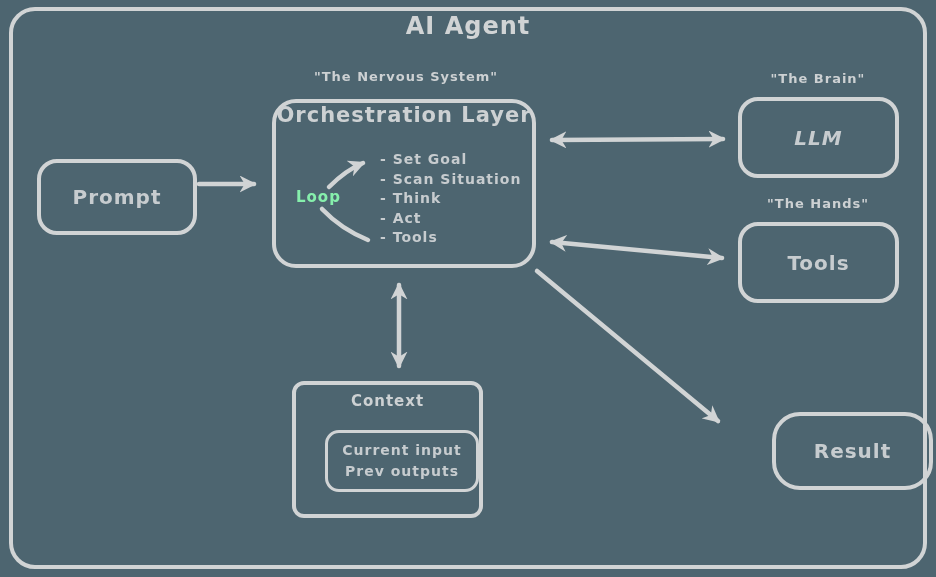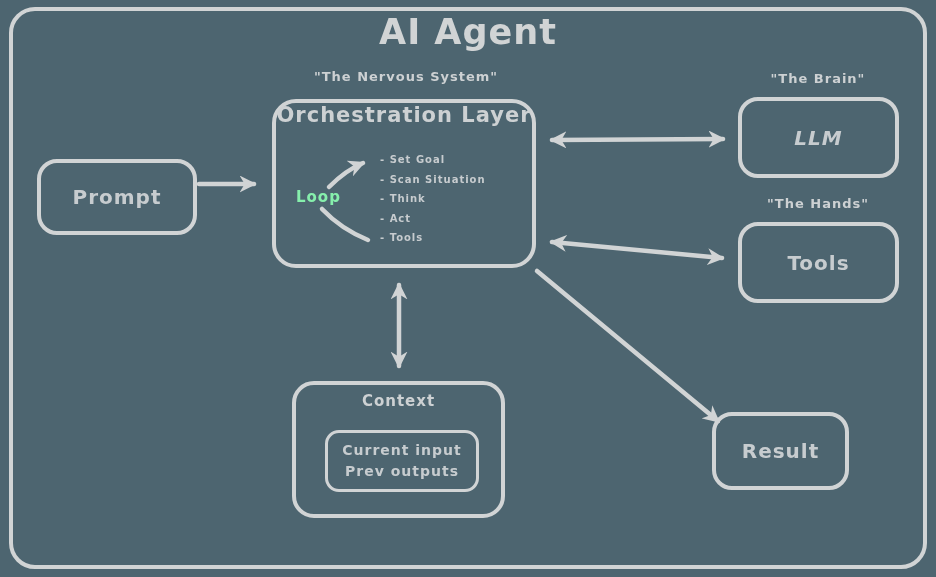--- a/index.html
+++ b/index.html
@@ -14,34 +14,34 @@
     border:4px solid #D1D4D5;border-radius:26px;
   }
   .box{
     position:absolute;border:4px solid #D1D4D5;border-radius:20px;
     display:flex;align-items:center;justify-content:center;
     box-sizing:border-box;
   }
   .hand{font-weight:bold;letter-spacing:1px;}
   .title{
     position:absolute;top:12px;left:0;width:100%;text-align:center;
-    font-size:35px;color:#D1D4D5;
+    font-size:24px;color:#D1D4D5;
   }
   .annot{
     position:absolute;text-align:center;font-size:13px;color:#CDD1D3;
   }
   .node-label{font-size:20px;color:#C7CCCF;}
   
   .orch{flex-direction:column;justify-content:flex-start;align-items:center;}
   .orch-title{font-size:21px;color:#CDD1D3;}
   .loop-label{
     position:absolute;left:296px;top:188px;font-size:15px;color:#86efac;
   }
   .steps{
-    position:absolute;left:380px;top:150px;font-size:10px;line-height:19.5px;
+    position:absolute;left:380px;top:150px;font-size:14px;line-height:19.5px;
     color:#C7CCCF;
   }
   .steps div{white-space:nowrap;}
   
   .ctx{flex-direction:column;justify-content:flex-start;}
   .ctx-title{font-size:15px;margin-top:7px;color:#CDD1D3;}
   .ctx-inner{
     position:absolute;left:29px;top:45px;width:148px;height:56px;
     border:3.5px solid #D1D4D5;border-radius:14px;
     display:flex;flex-direction:column;align-items:center;justify-content:center;
@@ -101,25 +101,25 @@
   <div class="annot hand" style="left:738px;top:71px;width:160px;">"The Brain"</div>
   <div class="box" style="left:738px;top:97px;width:161px;height:81px;">
     <span class="hand node-label" style="font-style:italic;">LLM</span>
   </div>
 
   <div class="annot hand" style="left:738px;top:196px;width:160px;">"The Hands"</div>
   <div class="box" style="left:738px;top:222px;width:161px;height:81px;">
     <span class="hand node-label">Tools</span>
   </div>
 
-  <div class="box" style="left:712px;top:412px;width:137px;height:78px;">
+  <div class="box" style="left:772px;top:412px;width:161px;height:78px;border-radius:28px;">
     <span class="hand node-label">Result</span>
   </div>
 
-  <div class="box ctx" style="left:292px;top:381px;width:213px;height:137px;border-radius:22px;">
+  <div class="box ctx" style="left:292px;top:381px;width:191px;height:137px;border-radius:12px;">
     <span class="hand ctx-title">Context</span>
     <div class="ctx-inner hand">
       <div>Current input</div>
       <div>Prev outputs</div>
     </div>
   </div>
 
 </div>
 
 </body></html>

